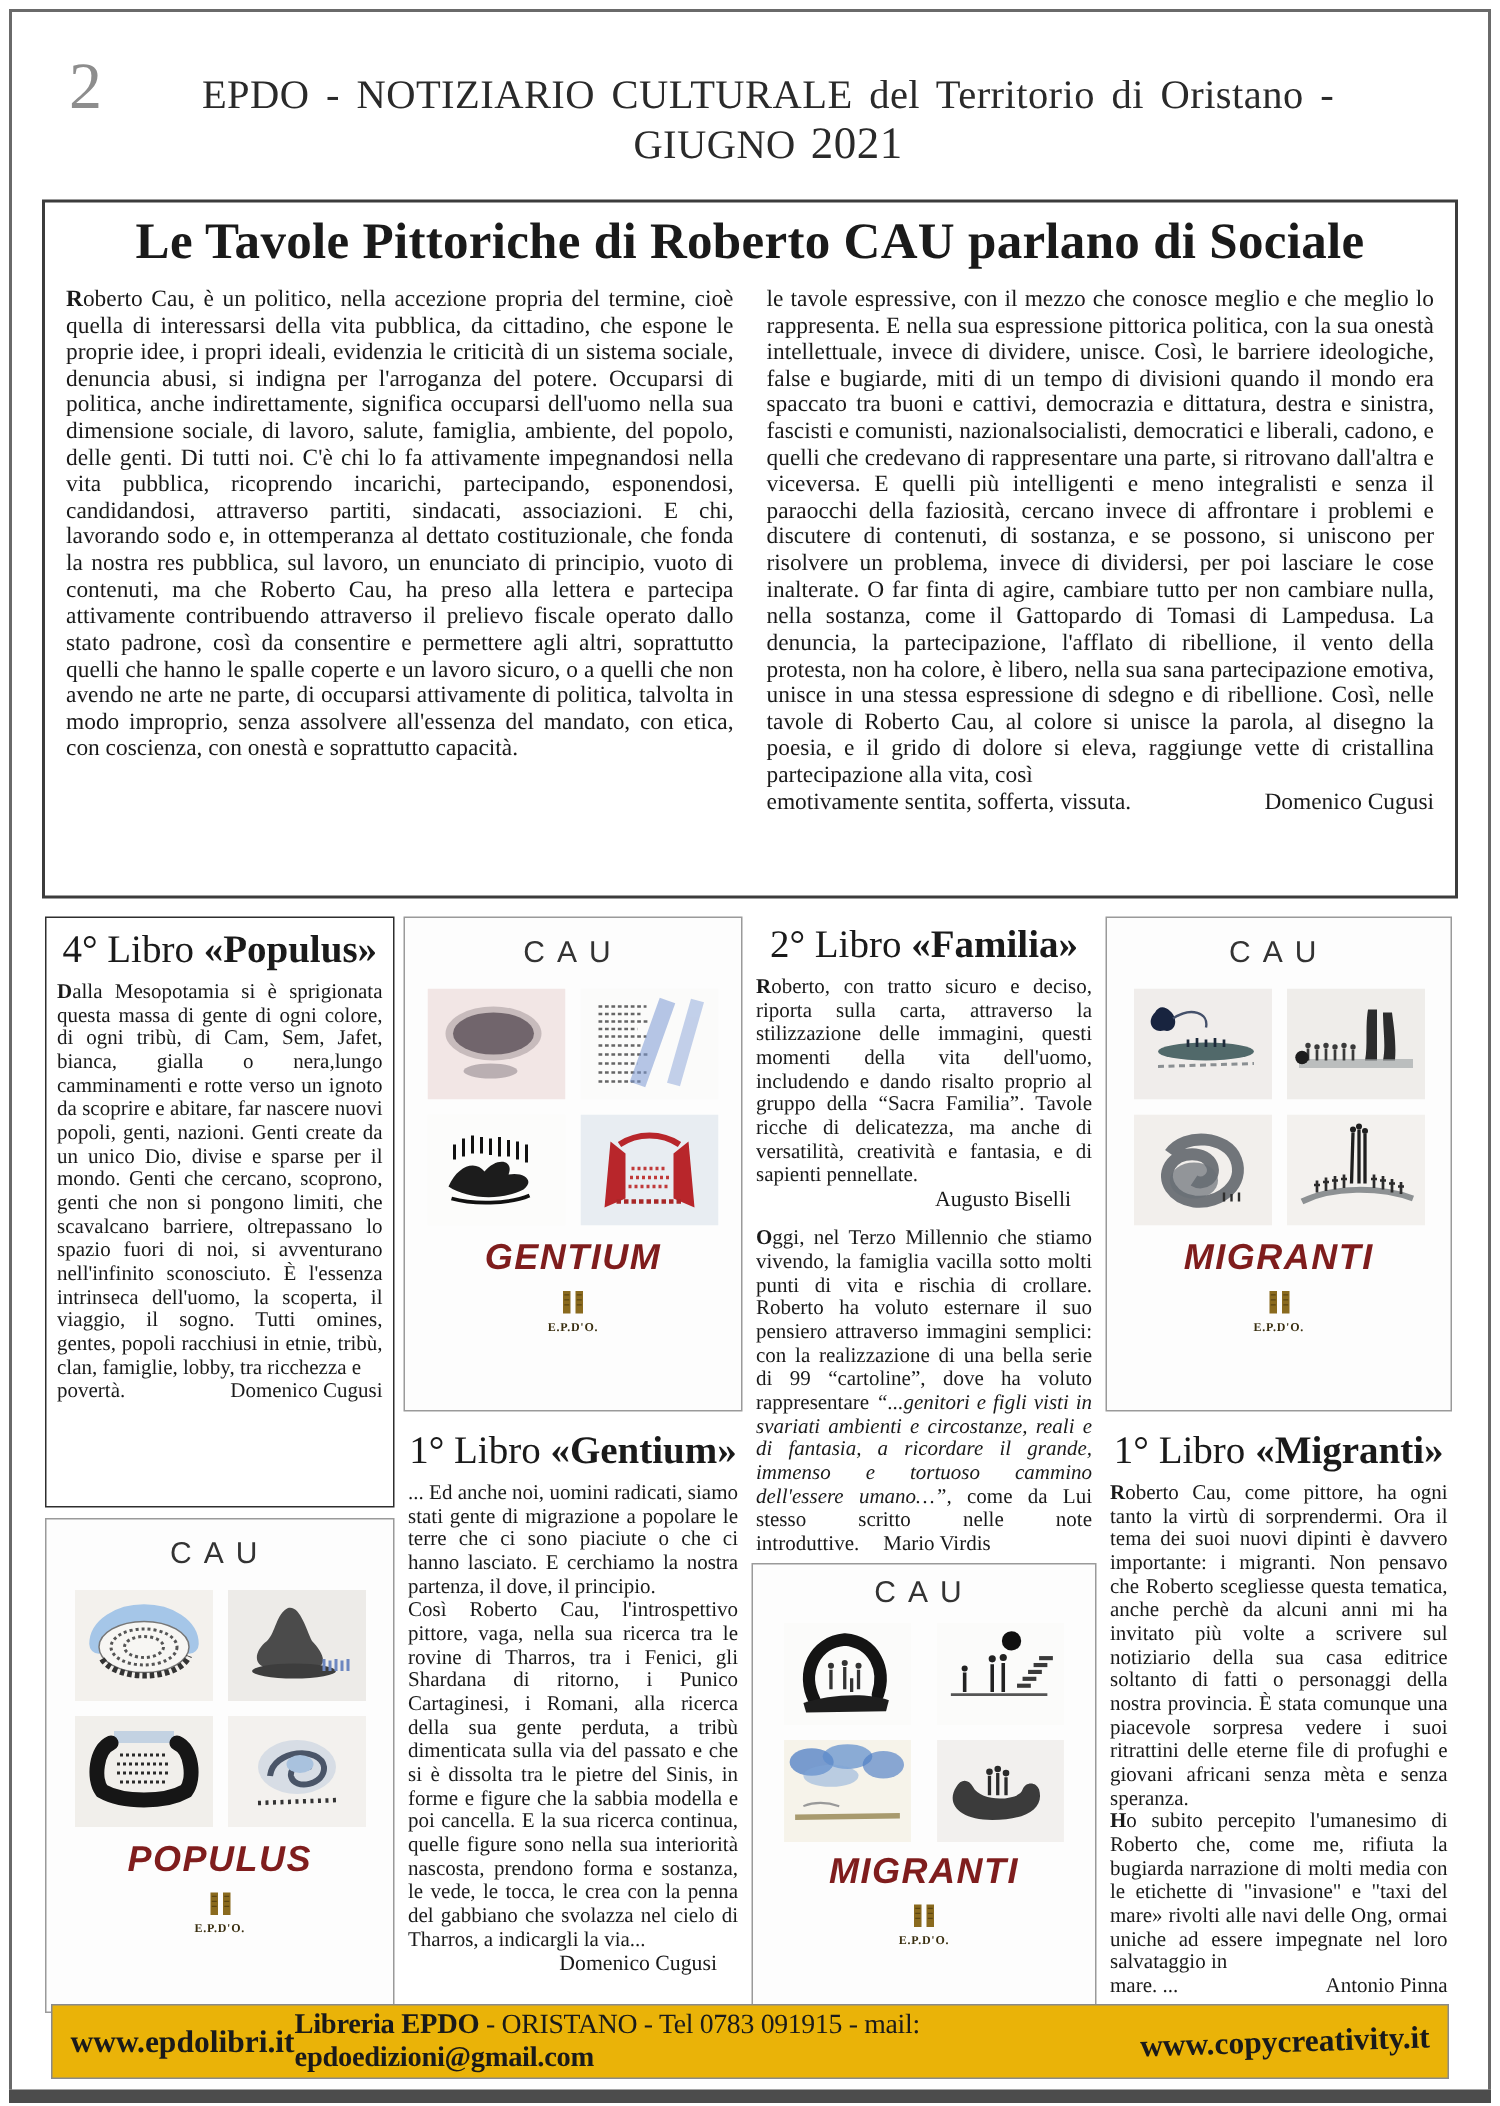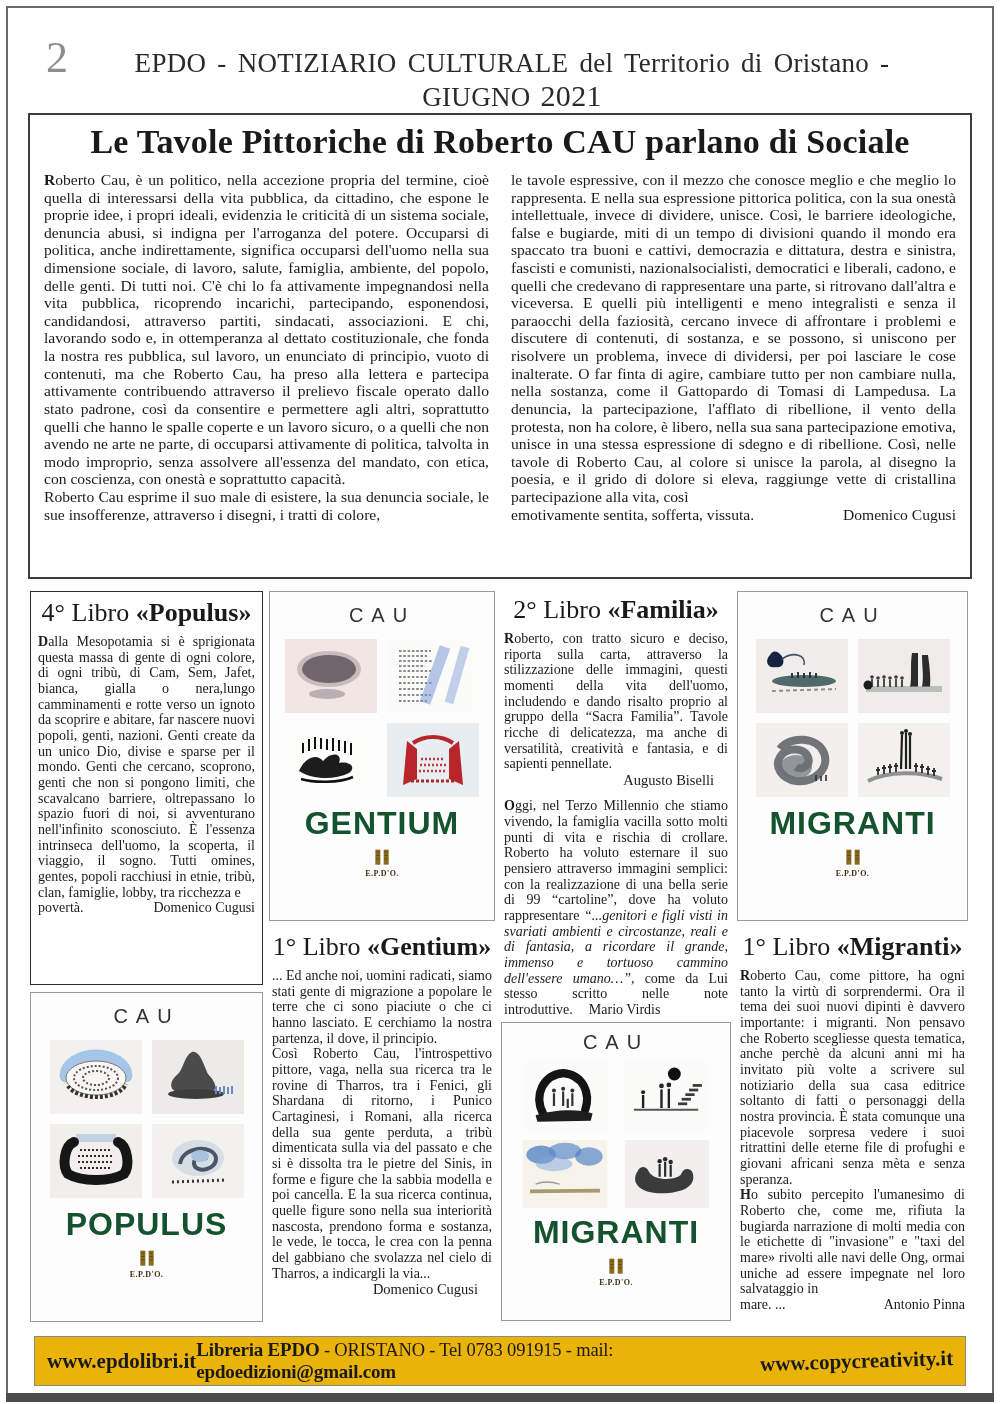--- a/index.html
+++ b/index.html
@@ -17,21 +17,21 @@
   .bottom-bar { position:absolute; left:6px; right:6px; bottom:2px; height:9px; background:#4c4c4c; }
 
   
   .header { display:flex; align-items:baseline; padding:36px 44px 0 46px; }
   .page-number { font-size:44px; color:#8d8d8d; line-height:1; }
   .header-title { flex:1; text-align:center; font-size:27px; color:#2a2a2a; word-spacing:4px; letter-spacing:.3px; }
   .header-year { font-size:30px; margin-left:10px; }
 
   
   .article {
-    margin:0 28px 0 28px; height:466px; border:2px solid #3c3c3c;
+    margin:20px 28px 0 28px; height:466px; border:2px solid #3c3c3c;
     padding:6px 14px 1px 14px; overflow:hidden;
   }
   .article-title { text-align:center; font-size:34px; font-weight:bold; margin:2px 0 10px 0; letter-spacing:.2px; }
   .article-cols { display:flex; gap:22px; }
   .acol { flex:1; text-align:justify; font-size:15.6px; line-height:1.13; }
   .acol p { margin:0; }
   .lead::first-letter { font-weight:bold; }
   .last-line { display:flex; justify-content:space-between; }
 
   
@@ -49,21 +49,21 @@
   .it { font-style:italic; }
   .author-right { text-align:right; padding-right:14px; font-size:14.5px; }
   .author-inline { padding-left:16px; }
 
   
   .cover { border:1px solid #9a9a9a; background:#fdfdfd; text-align:center; padding:12px 6px 8px 6px; overflow:hidden; }
   .cover-artist { font-family:"Liberation Sans", sans-serif; font-size:20px; letter-spacing:8px; color:#333; }
   .cover-grid { display:grid; grid-template-columns:92px 92px; gap:10px; justify-content:center; margin:12px 0 8px 0; }
   .thumb { width:92px; height:74px; }
   .thumb svg { width:100%; height:100%; display:block; }
-  .cover-title { font-family:"Liberation Sans", sans-serif; font-weight:bold; font-size:32px; letter-spacing:1px; color:#14532d; margin:2px 0 6px 0; }
+  .cover-title { font-family:"Liberation Sans", sans-serif; font-weight:bold; font-size:24px; letter-spacing:1px; color:#7f1d1d; margin:2px 0 6px 0;font-style:italic; }
   .cover-logo svg { width:22px; height:20px; display:block; margin:0 auto; }
   .cover-pub { font-size:8px; font-weight:bold; letter-spacing:.5px; color:#3a2f10; margin-top:1px; }
   .cover.small { padding-top:8px; }
   .cover.small .cover-grid { margin:8px 0 6px 0; }
   .cover.small .thumb { height:68px; }
 
   
   .footer {
     position:absolute; left:34px; right:34px; top:1336px; height:50px;
     border:1px solid #8a8a8a; display:flex; align-items:center;
@@ -83,21 +83,20 @@
   <div class="header">
     <div class="page-number">2</div>
     <div class="header-title"><span>EPDO - NOTIZIARIO CULTURALE del Territorio di Oristano - GIUGNO</span><span class="header-year">2021</span></div>
   </div>
 
   <div class="article">
     <div class="article-title">Le Tavole Pittoriche di Roberto CAU parlano di Sociale</div>
     <div class="article-cols">
       <div class="acol">
         <p class="lead">Roberto Cau, è un politico, nella accezione propria del termine, cioè quella di interessarsi della vita pubblica, da cittadino, che espone le proprie idee, i propri ideali, evidenzia le criticità di un sistema sociale, denuncia abusi, si indigna per l'arroganza del potere. Occuparsi di politica, anche indirettamente, significa occuparsi dell'uomo nella sua dimensione sociale, di lavoro, salute, famiglia, ambiente, del popolo, delle genti. Di tutti noi. C'è chi lo fa attivamente impegnandosi nella vita pubblica, ricoprendo incarichi, partecipando, esponendosi, candidandosi, attraverso partiti, sindacati, associazioni. E chi, lavorando sodo e, in ottemperanza al dettato costituzionale, che fonda la nostra res pubblica, sul lavoro, un enunciato di principio, vuoto di contenuti, ma che Roberto Cau, ha preso alla lettera e partecipa attivamente contribuendo attraverso il prelievo fiscale operato dallo stato padrone, così da consentire e permettere agli altri, soprattutto quelli che hanno le spalle coperte e un lavoro sicuro, o a quelli che non avendo ne arte ne parte, di occuparsi attivamente di politica, talvolta in modo improprio, senza assolvere all'essenza del mandato, con etica, con coscienza, con onestà e soprattutto capacità.</p>
-        <p>Roberto Cau esprime il suo male di esistere, la sua denuncia sociale, le sue insofferenze, attraverso i disegni, i tratti di colore,</p>
       </div>
       <div class="acol">
         <p>le tavole espressive, con il mezzo che conosce meglio e che meglio lo rappresenta. E nella sua espressione pittorica politica, con la sua onestà intellettuale, invece di dividere, unisce. Così, le barriere ideologiche, false e bugiarde, miti di un tempo di divisioni quando il mondo era spaccato tra buoni e cattivi, democrazia e dittatura, destra e sinistra, fascisti e comunisti, nazionalsocialisti, democratici e liberali, cadono, e quelli che credevano di rappresentare una parte, si ritrovano dall'altra e viceversa. E quelli più intelligenti e meno integralisti e senza il paraocchi della faziosità, cercano invece di affrontare i problemi e discutere di contenuti, di sostanza, e se possono, si uniscono per risolvere un problema, invece di dividersi, per poi lasciare le cose inalterate. O far finta di agire, cambiare tutto per non cambiare nulla, nella sostanza, come il Gattopardo di Tomasi di Lampedusa. La denuncia, la partecipazione, l'afflato di ribellione, il vento della protesta, non ha colore, è libero, nella sua sana partecipazione emotiva, unisce in una stessa espressione di sdegno e di ribellione. Così, nelle tavole di Roberto Cau, al colore si unisce la parola, al disegno la poesia, e il grido di dolore si eleva, raggiunge vette di cristallina partecipazione alla vita, così</p>
         <div class="last-line">
           <span>emotivamente sentita, sofferta, vissuta.</span>
           <span>Domenico Cugusi</span>
         </div>
       </div>
     </div>
   </div>

